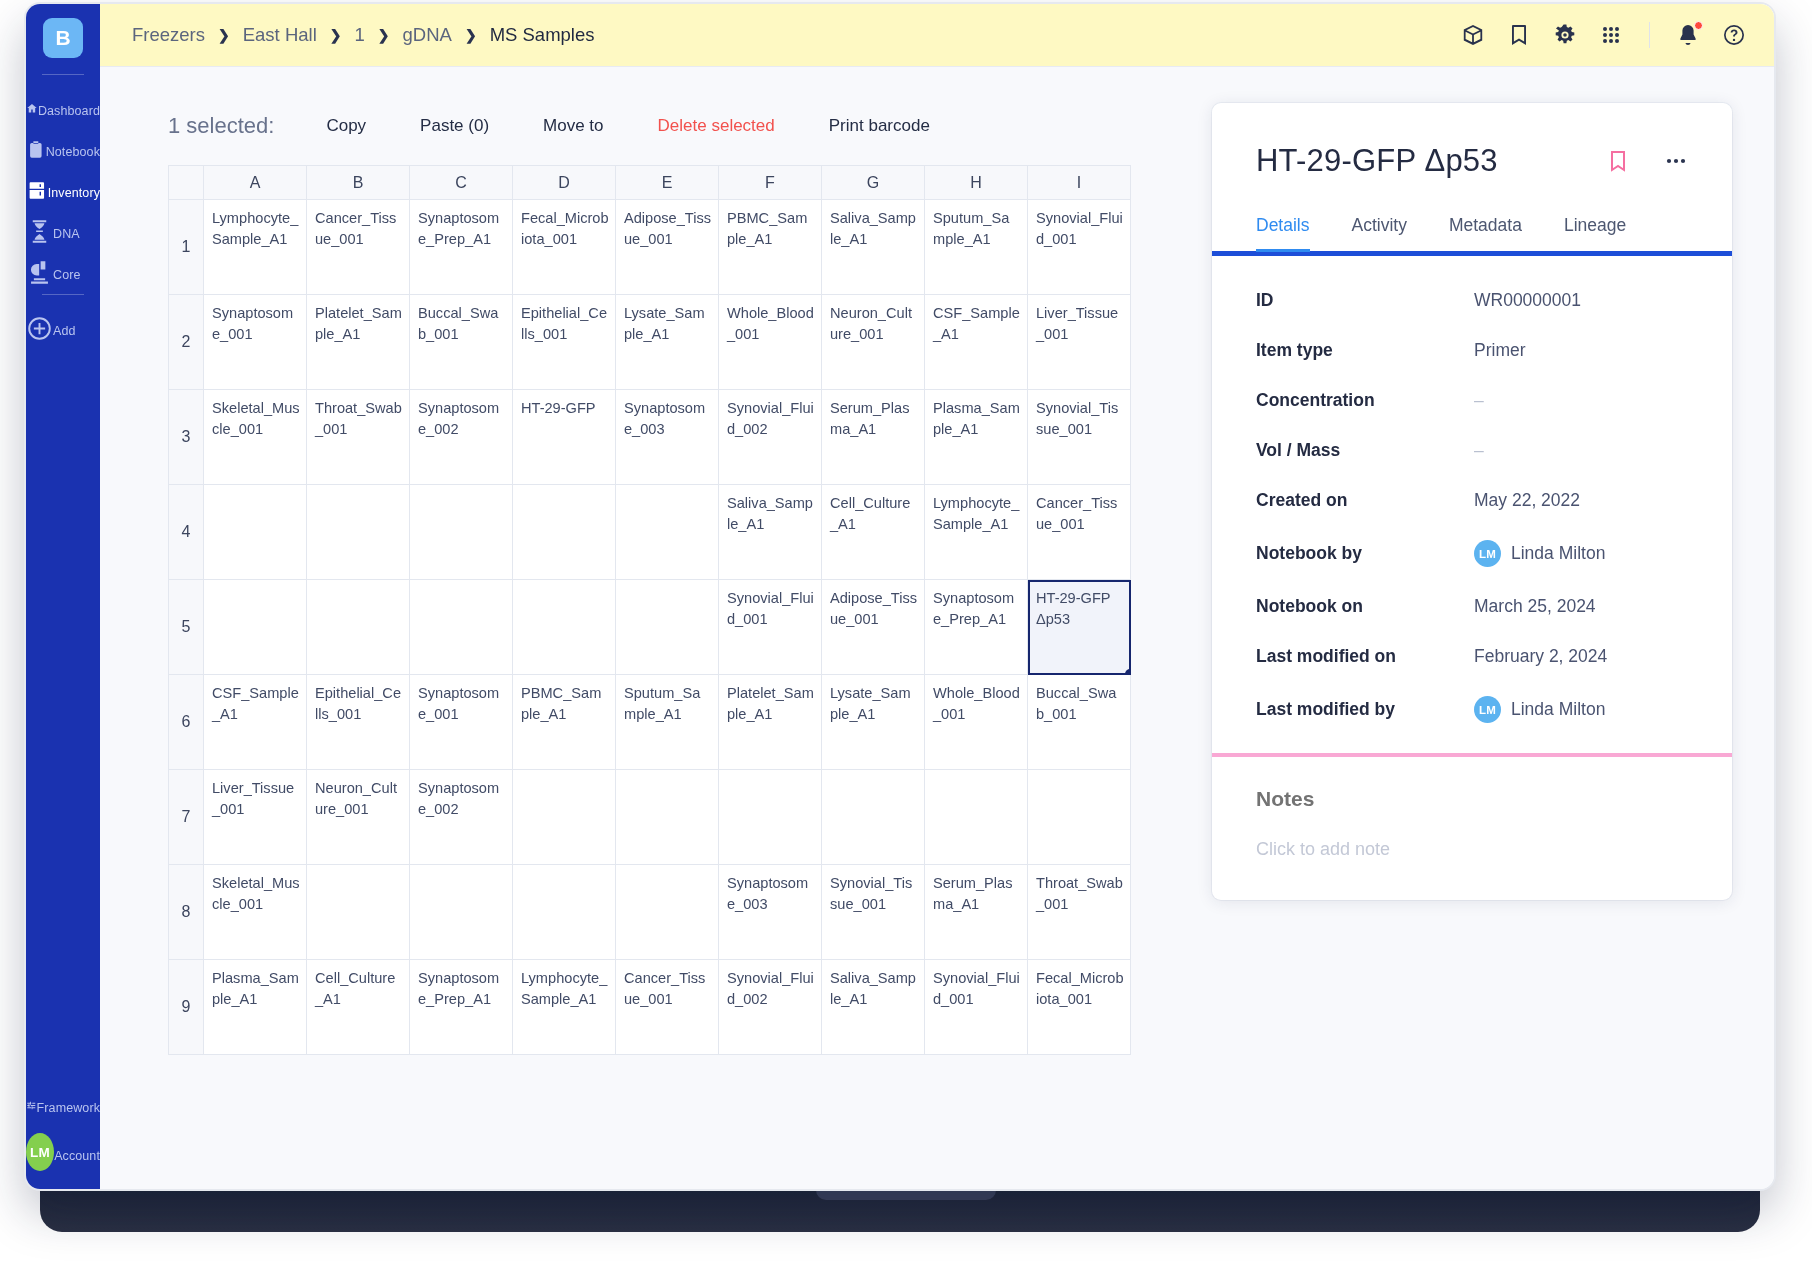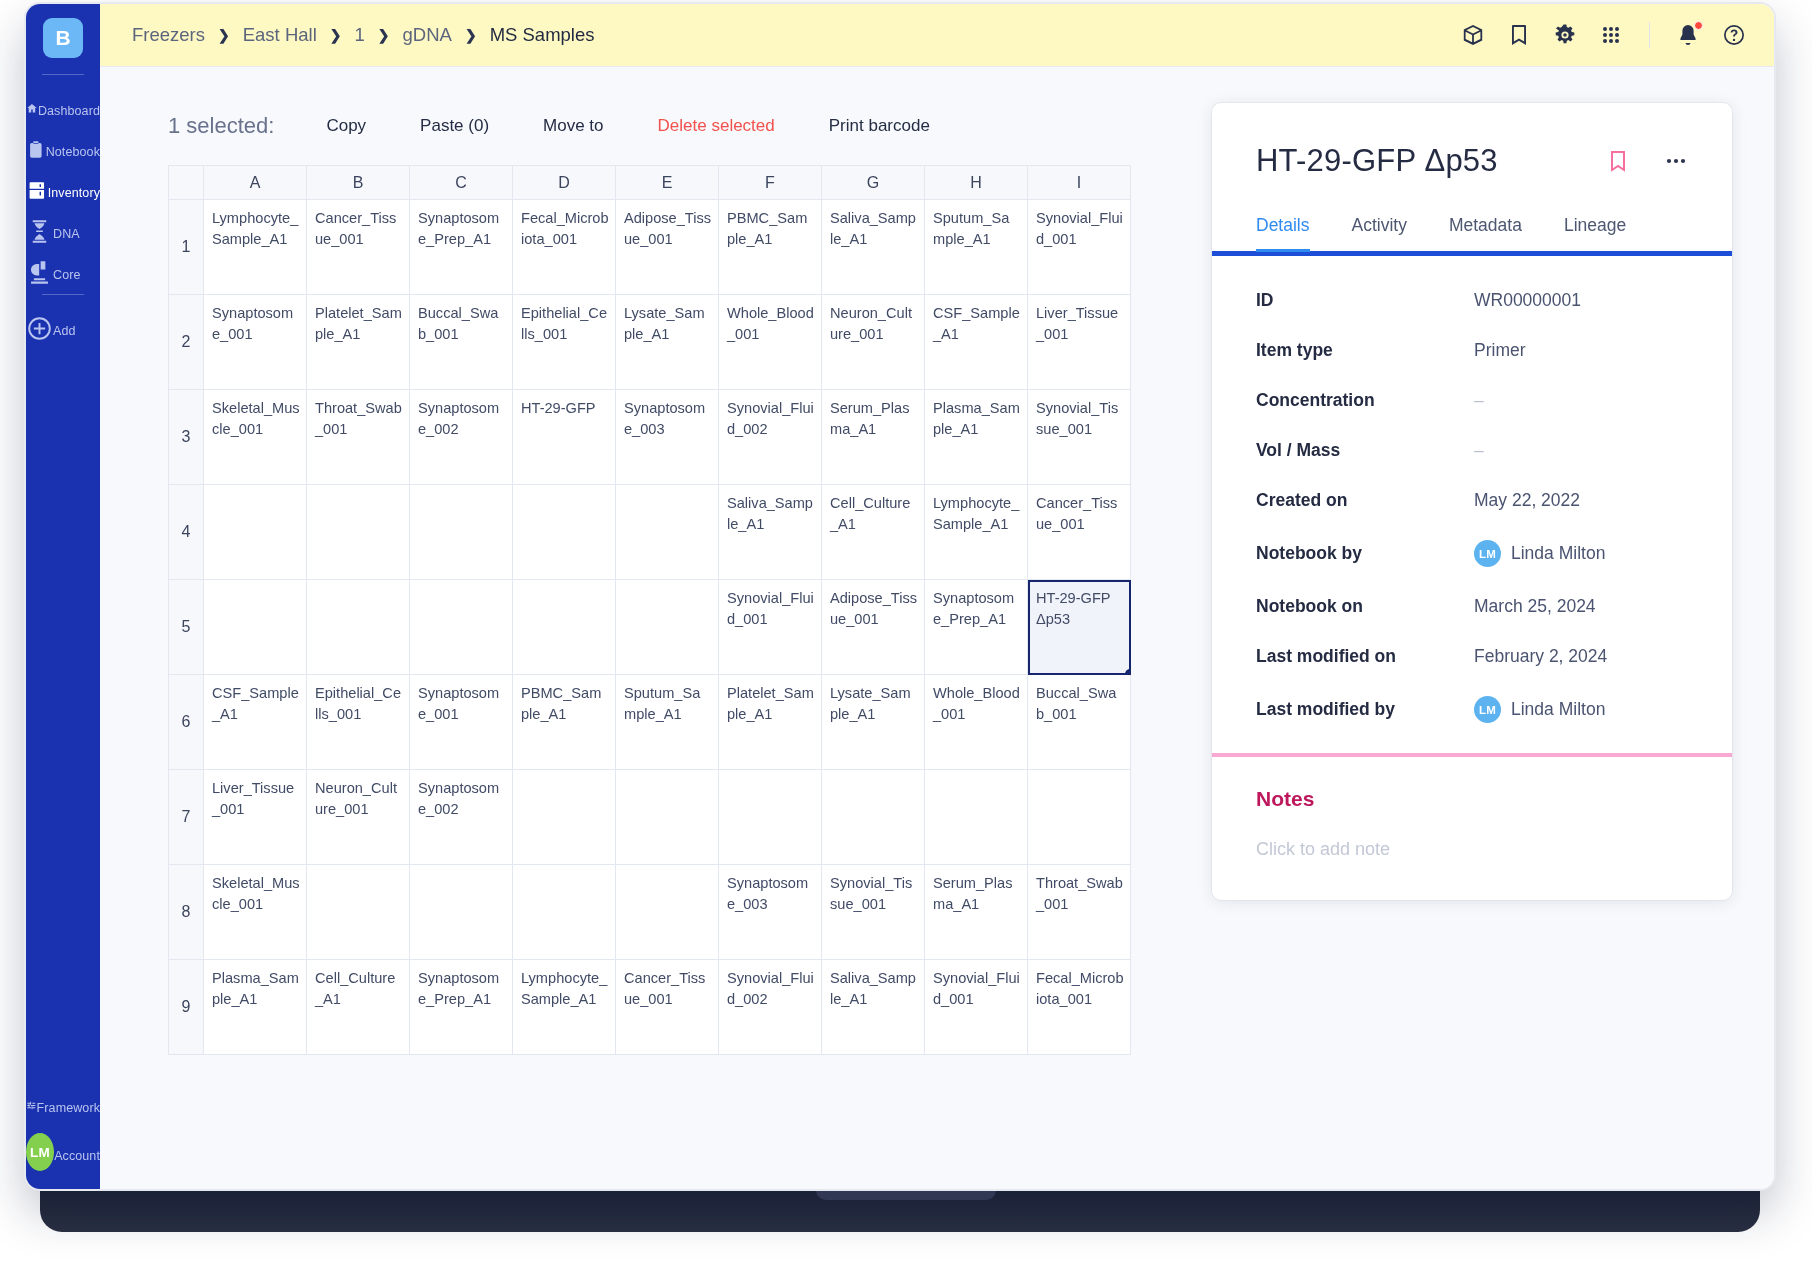--- a/index.html
+++ b/index.html
@@ -262,21 +262,21 @@
     width: 27px; height: 27px; border-radius: 50%;
     background: #5cb3f0; color: #fff;
     font-size: 11.5px; font-weight: bold;
     display: flex; align-items: center; justify-content: center;
     flex: 0 0 27px; letter-spacing: .2px;
   }
   #notes {
     padding: 30px 44px 40px 44px;
   }
   #notes-title {
-    font-size: 21px; color: #be185d; font-weight: bold;
+    font-size: 21px; color: #737373; font-weight: bold;
     margin-bottom: 28px;
   }
   #notes-placeholder {
     font-size: 18px; color: #c3c8d6; cursor: text;
   }
 </style>
 </head>
 <body>
 
 <div id="frame">

